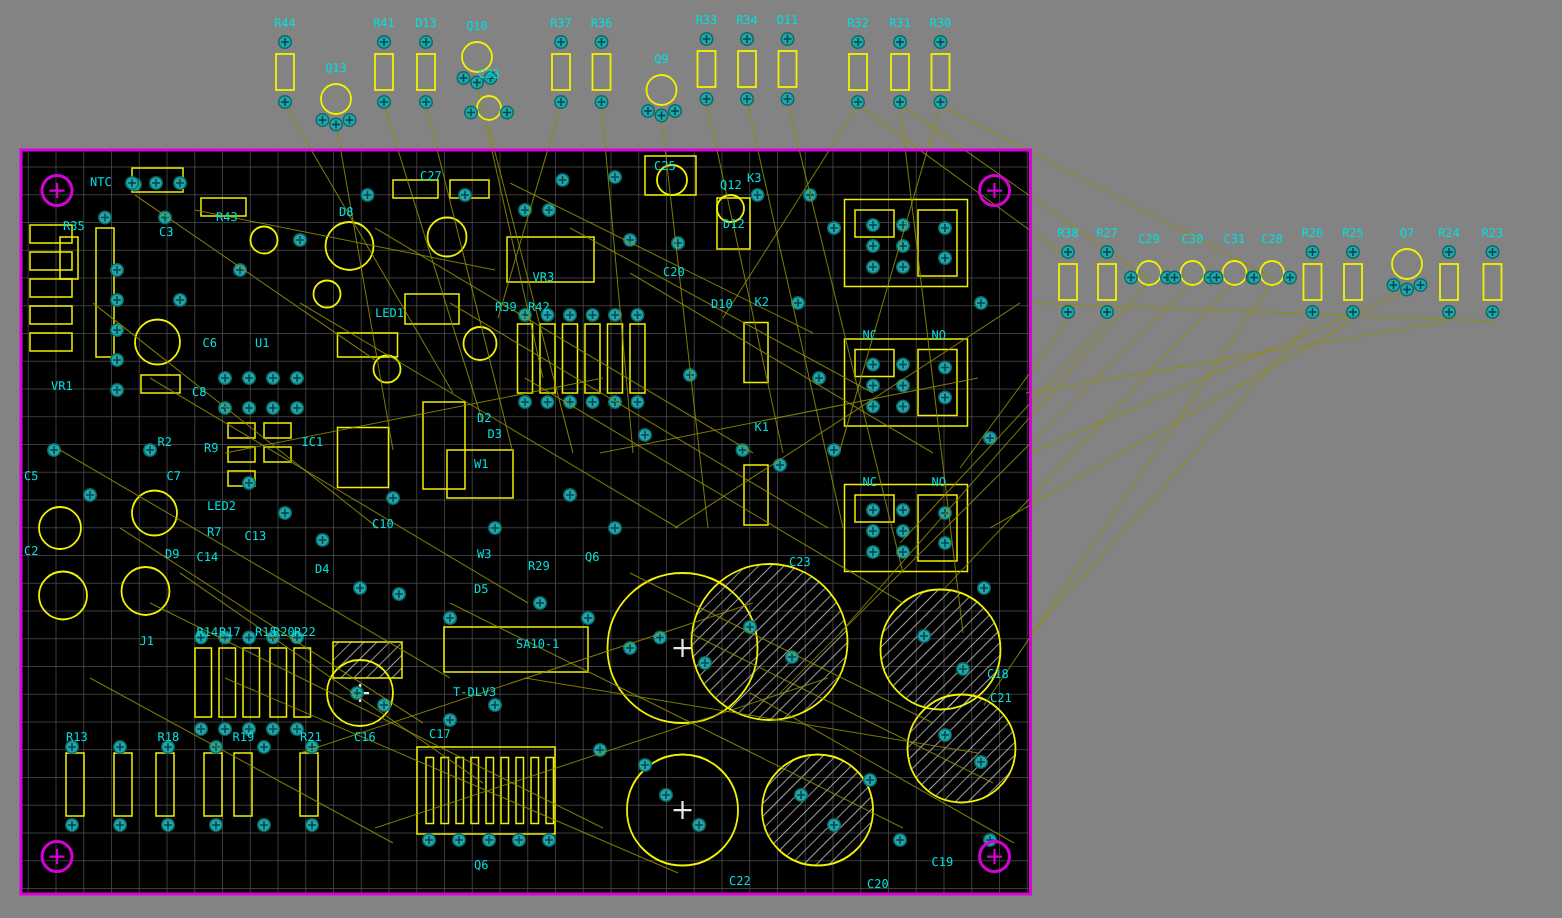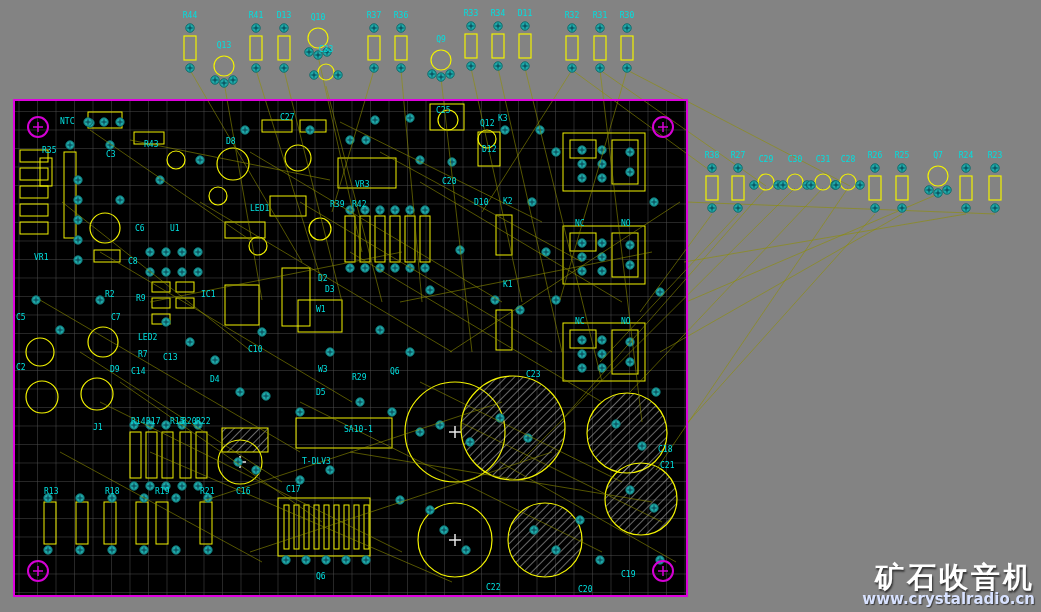--- a/index.html
+++ b/index.html
@@ -1163,17 +1163,13 @@
             <circle cx="995" cy="208" r="4.2" fill="#1fa8a8" stroke="#0c6a6a" stroke-width="1"></circle>
             <path d="M992.4 208H997.6M995 205.4V210.6" stroke="#063f4f" stroke-width="1" fill="none"></path>
           </g>
           <text x="995" y="158" fill="#00e0e0" text-anchor="middle">R23</text>
         </g>
       </g>
 
     <rect id="board-border" x="14" y="100" width="673" height="496" fill="none" stroke="#dd00dd" stroke-width="2"></rect>
   </svg>
 
-  <div class="watermark">
-    <div class="wm-title" style="color: rgb(255, 255, 255);">矿石收音机</div>
-    <div class="wm-url" style="color: rgb(216, 226, 255);">www.crystalradio.cn</div>
-  </div>
 </div>
 
 </body></html>

